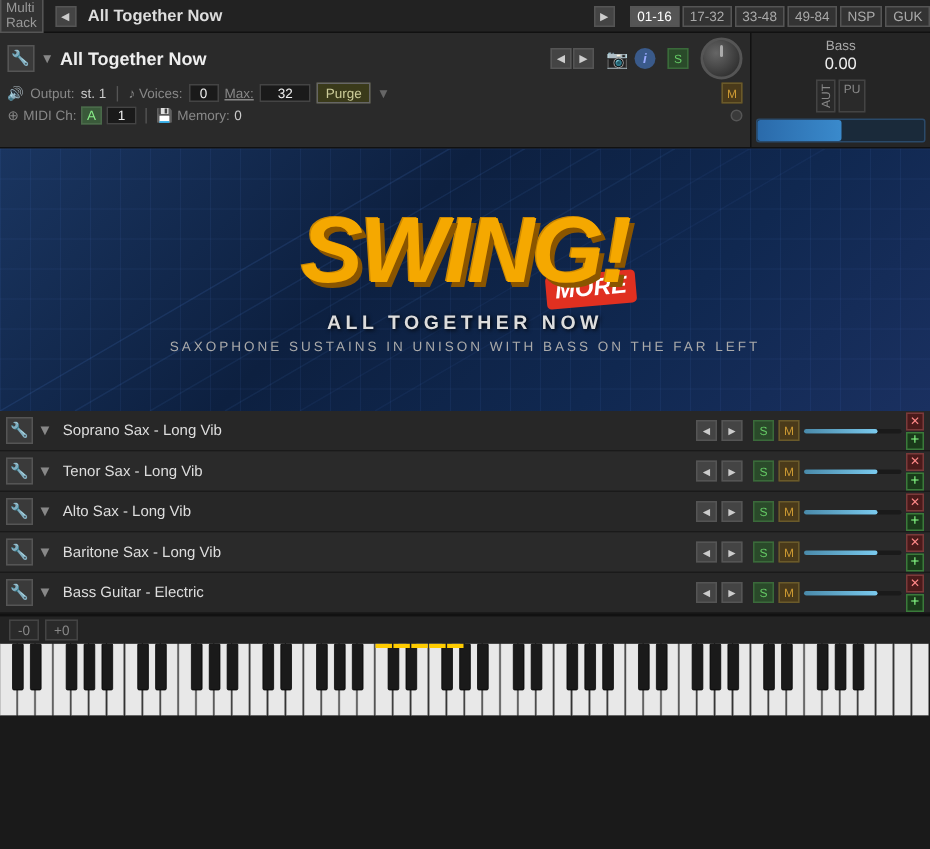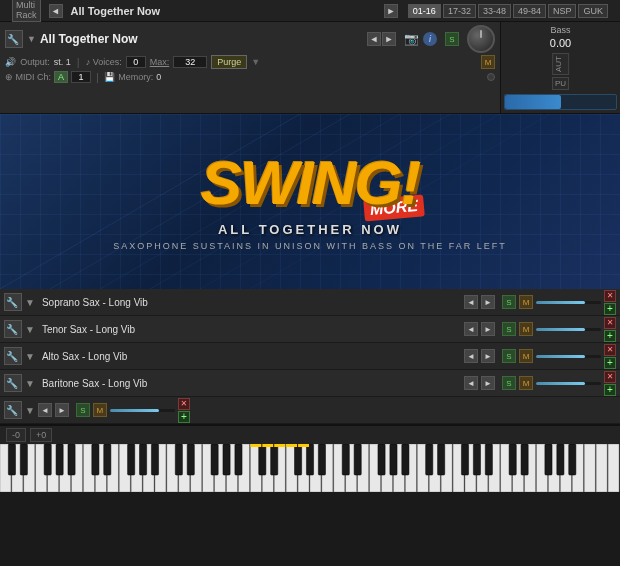--- a/index.html
+++ b/index.html
@@ -412,21 +412,21 @@
       border-radius: 50%;
       background: #3a3a3a;
       border: 1px solid #555;
     }
 
     .top-header-bar {
       background: #222;
       height: 22px;
       display: flex;
       align-items: center;
-      padding: 0 12px;
+      padding: 0 0;
       gap: 4px;
       border-bottom: 1px solid #111;
     }
 
     .main-container {
       position: relative;
     }
 
     
     .banner-lines {
@@ -502,21 +502,21 @@
         <span style="font-size:9px;color:#888;">Memory:</span>
         <span style="font-size:9px;color:#ccc;">0</span>
         <span style="flex:1;"></span>
         <div class="r-indicator"></div>
       </div>
     </div>
 
     <div class="header-tune">
       <div style="font-size:9px;color:#aaa;">Bass</div>
       <div class="tune-box-val">0.00</div>
-      <div style="display:flex;gap:2px;margin-top:2px;flex-direction:column;">
+      <div style="display:flex;gap:2px;margin-top:2px;">
         <div class="auto-badge">AUT</div>
         <div class="pu-badge">PU</div>
       </div>
       <div style="width:100%;height:16px;background:#1a2a3a;border:1px solid #2a4a6a;margin-top:2px;border-radius:2px;">
         <div style="width:50%;height:100%;background:linear-gradient(90deg,#2a6aaa,#3a8acc);border-radius:2px;"></div>
       </div>
     </div>
   </div>
 
   <div class="banner">
@@ -614,20 +614,21 @@
       </div>
       <div class="row-right">
         <div class="x-btn">✕</div>
         <div class="plus-btn">+</div>
       </div>
     </div>
 
     <div class="instr-row">
       <div class="wrench-sm">🔧</div>
       <div class="arrow-sm">▼</div>
+      <div class="instr-row-name">Bass Guitar - Electric</div>
       <div class="arrow-btn" style="font-size:8px;">◄</div>
       <div class="arrow-btn" style="font-size:8px;">►</div>
       <div class="sm-btn s-btn" style="margin-left:4px;">S</div>
       <div class="sm-btn m-btn">M</div>
       <div class="vol-slider-container">
         <div class="vol-slider-track">
             <div class="vol-slider-fill" style="width:75%;"></div>
           </div>
       </div>
       <div class="row-right">

